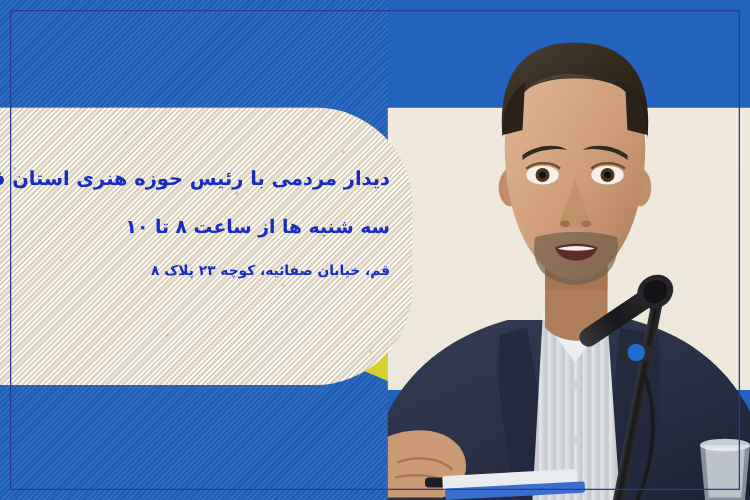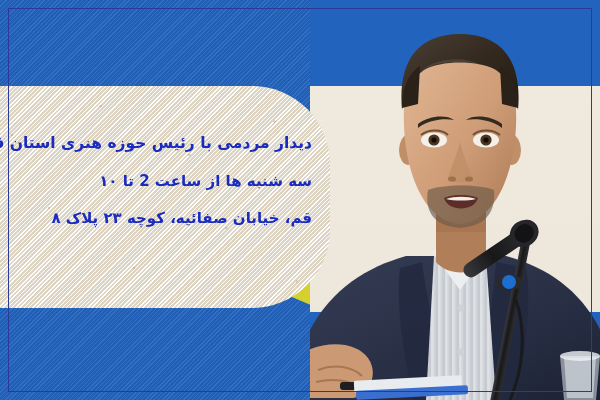--- a/index.html
+++ b/index.html
@@ -81,21 +81,21 @@
     color:#1a2bbf;
     z-index:2;
   }
   .line{
     white-space:nowrap;
     font-weight:bold;
     letter-spacing:-0.2px;
   }
   .line-title{font-size:15.5px;line-height:1;margin-bottom:22px;}
   .line-time {font-size:15px;line-height:1;margin-bottom:22px;}
-  .line-addr {font-size:15px;line-height:1;}
+  .line-addr {font-size:11px;line-height:1;}
 </style>
 </head>
 <body>
 
 <div id="poster">
 
   <div class="bg-blue"></div>
 
   <div class="ornament">
     <svg viewBox="0 0 190 250" xmlns="http://www.w3.org/2000/svg">
@@ -246,20 +246,20 @@
         <rect x="44" y="378" width="108" height="12" rx="2" fill="#e9ecef" transform="rotate(-3 98 384)"></rect>
         <rect x="46" y="388" width="112" height="9" rx="2" fill="#3a6fd0" transform="rotate(-3 102 392)"></rect>
       </g>
     </svg>
   </div>
 
   <div class="panel">
     <div class="panel-speckle"></div>
     <div class="panel-text">
       <div class="line line-title">دیدار مردمی با رئیس حوزه هنری استان قم</div>
-      <div class="line line-time">سه شنبه ها از ساعت 2 تا ۱۰</div>
+      <div class="line line-time">سه شنبه ها از ساعت ۸ تا ۱۰</div>
       <div class="line line-addr">قم، خیابان صفائیه، کوچه ۲۳ پلاک ۸</div>
     </div>
   </div>
 
   <div class="frame"></div>
 
 </div>
 
 </body></html>

